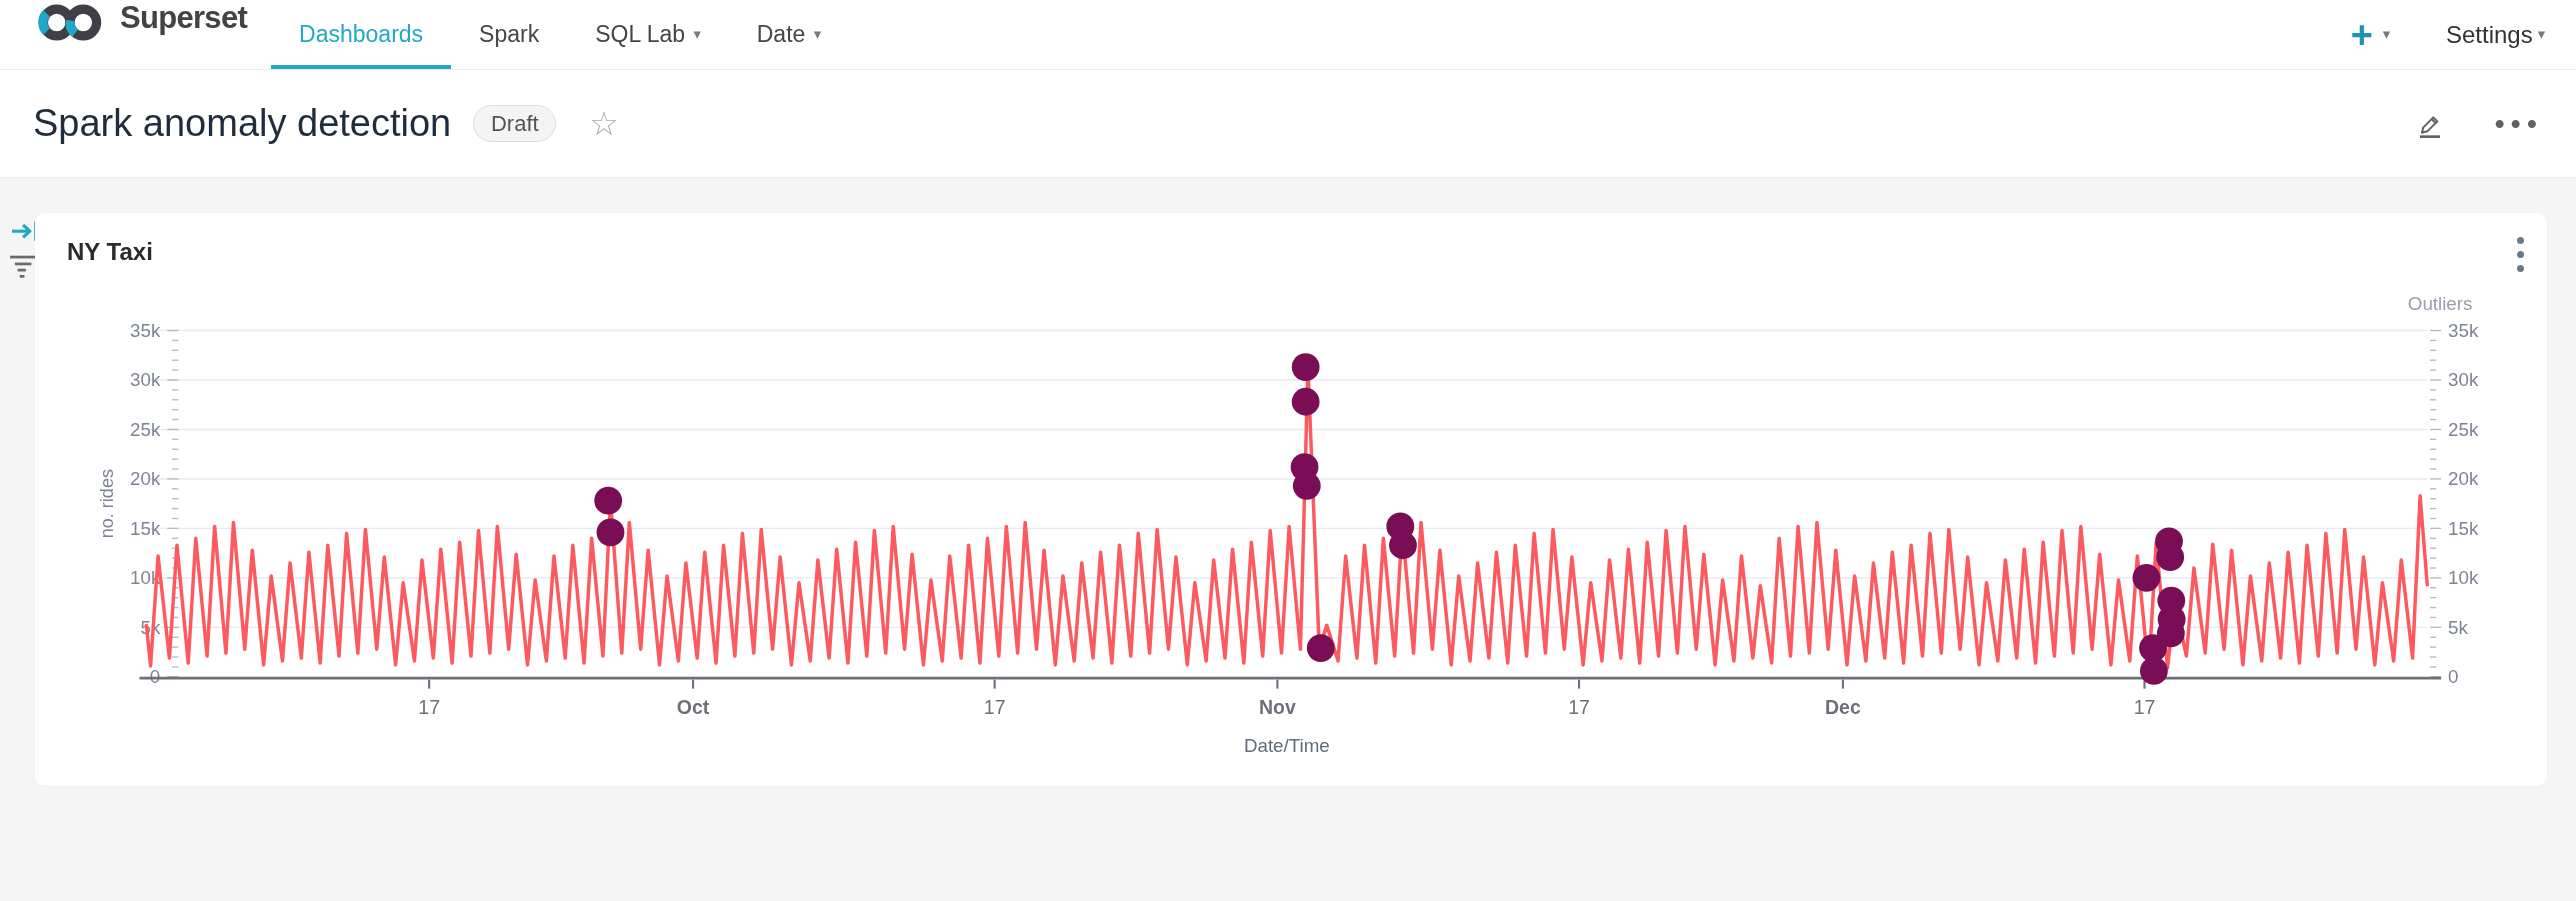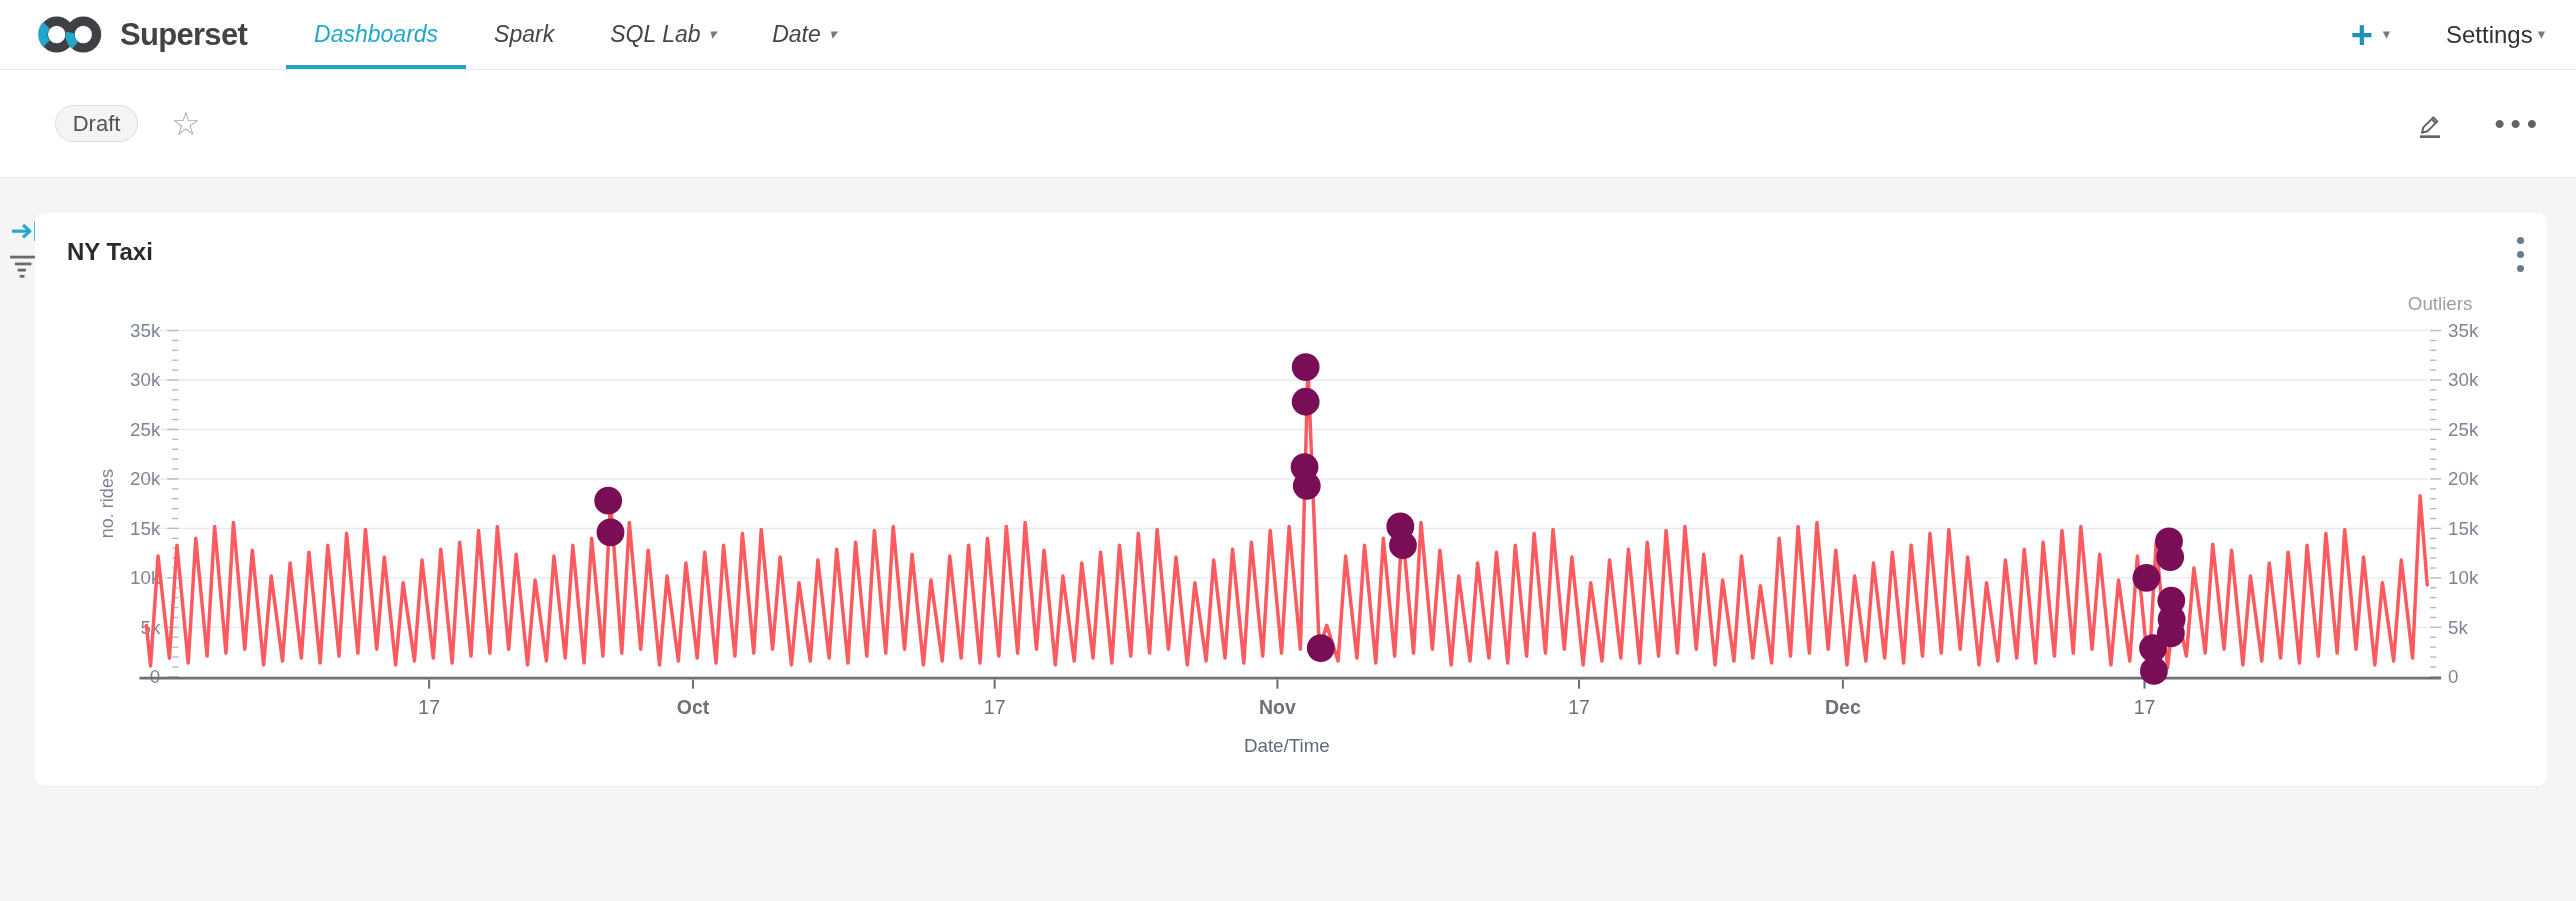--- a/index.html
+++ b/index.html
@@ -11,27 +11,27 @@
     position: relative;
   }
 
   
   .navbar {
     height: 70px; background: #fff;
     border-bottom: 1.4px solid #e9e9e9;
     display: flex; align-items: stretch;
     padding: 0 31px;
   }
-  .logo { display: flex; align-items: center; gap: 11px; margin-right: 39px; cursor: pointer; }
+  .logo { display: flex; align-items: flex-start; gap: 11px; margin-right: 24px; cursor: pointer; }
   .logo-text { font-size: 31px; font-weight: bold; color: #434343; letter-spacing: -0.7px; }
   .nav-menu { display: flex; align-items: stretch; }
   .nav-item {
     display: flex; align-items: center; gap: 8.3px;
     padding: 8px 28px; font-size: 23px; color: #454545; cursor: pointer;
-    border-bottom: 4.9px solid transparent; border-top: 4.9px solid transparent; font-style: italic;
+    border-bottom: 4.9px solid transparent; border-top: 4.9px solid transparent;
   }
   .nav-item.active { color: #20a7c9; border-bottom-color: #20a7c9; }
   .caret { font-size: 14.6px; color: #7a7a7a; line-height: 1; }
   .nav-right { margin-left: auto; display: flex; align-items: center; gap: 56px; }
   .plus-btn { display: flex; align-items: center; gap: 9.7px; cursor: pointer; }
   .plus-glyph { font-size: 38px; font-weight: bold; color: #1d93b8; line-height: 1; }
   .settings-btn { display: flex; align-items: center; gap: 5px; font-size: 24px; color: #2f3337; cursor: pointer; }
 
   
   .titlebar {
@@ -111,20 +111,21 @@
       <span class="caret">▾</span>
     </div>
     <div class="settings-btn">
       <span>Settings</span>
       <span class="caret">▾</span>
     </div>
   </div>
 </header>
 
 <div class="titlebar">
+  <h1 class="page-title">Spark anomaly detection</h1>
   <span class="draft-badge">Draft</span>
   <span class="star">☆</span>
   <div class="title-actions">
     <span class="icon-btn">
       <svg width="32" height="32" viewBox="0 0 48 48">
         <path d="M14 29 L29 14 l6 6 L20 35 l-8 2 z" fill="none" stroke="#5f6368" stroke-width="3" stroke-linejoin="round"></path>
         <line x1="26.5" y1="16.5" x2="32.5" y2="22.5" stroke="#5f6368" stroke-width="3"></line>
         <line x1="9" y1="43" x2="39" y2="43" stroke="#5f6368" stroke-width="4"></line>
       </svg>
     </span>

